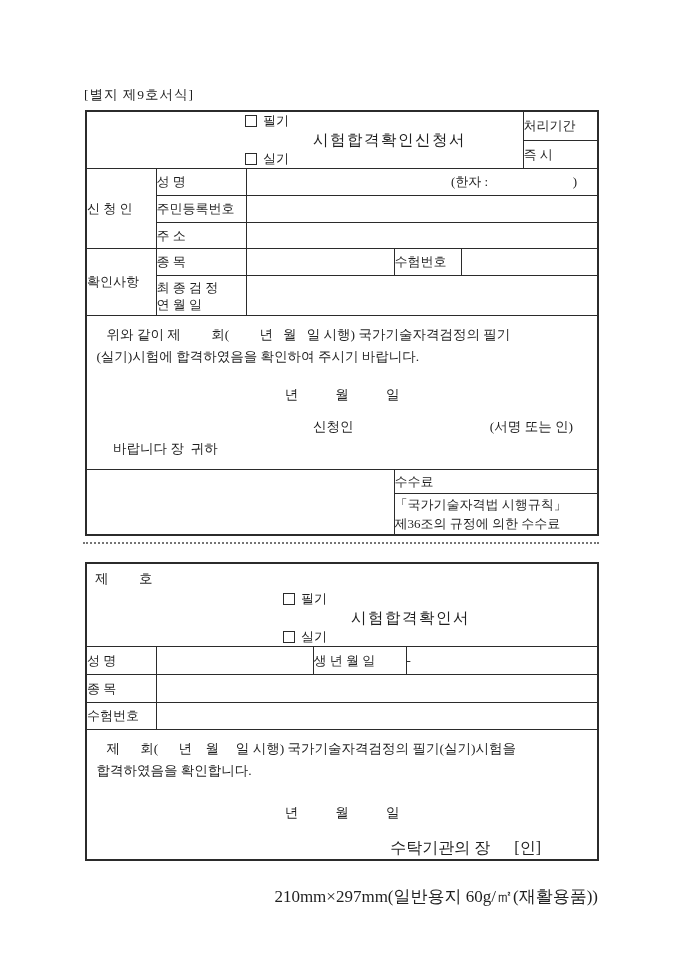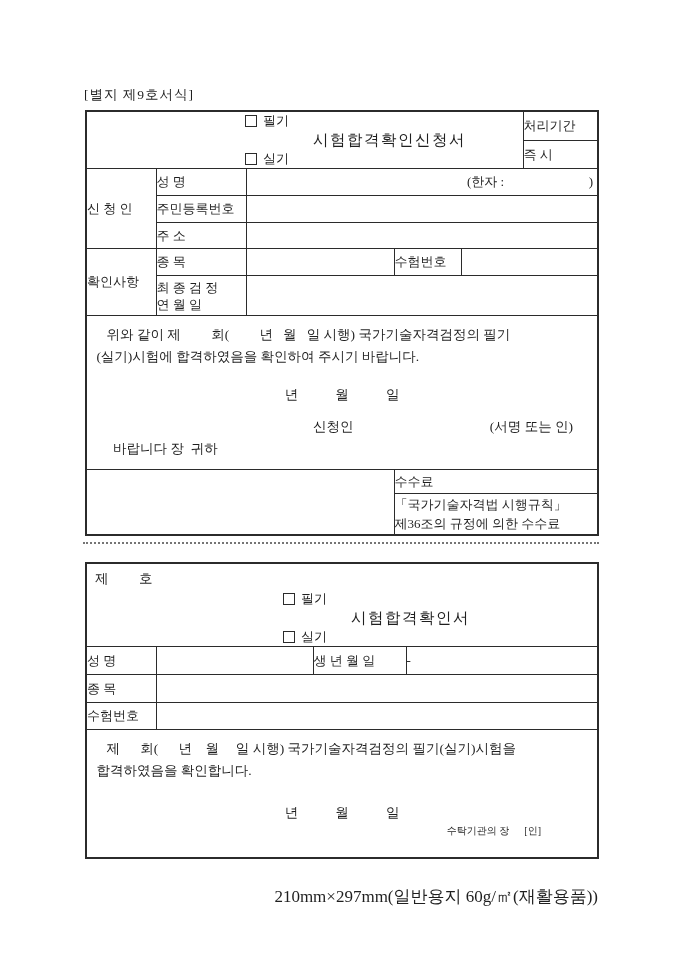--- a/index.html
+++ b/index.html
@@ -49,23 +49,23 @@
   
   .body-cell { text-align:left; vertical-align:top; }
   .para { line-height:22px; padding:0 6px; font-size:13.5px; }
   .pt { padding-top:8px; }
   .date-line { margin-top:18px; text-align:center; font-size:13.5px; }
   .sign-line {
     margin-top:14px; display:flex; justify-content:space-between;
     padding-left:226px; padding-right:24px; font-size:13.5px;
   }
   .recipient { margin-top:2px; padding-left:26px; font-size:13.5px; line-height:22px; }
-  .issuer-line { margin-top:2px; text-align:right; padding-right:56px; font-size:10px; }
-
-  .hanja-cell { text-align:right; padding-right:4px; }
+  .issuer-line { margin-top:16px; text-align:right; padding-right:56px; font-size:16px; }
+
+  .hanja-cell { text-align:right; padding-right:20px; }
 
   .two-line { line-height:17px; }
 
   .fee-note { line-height:19px; font-size:13px; }
 
   .dashed-sep {
     position:absolute; left:83px; top:542px; width:516px; height:0;
     border-top:2px dotted #757575;
   }
 

